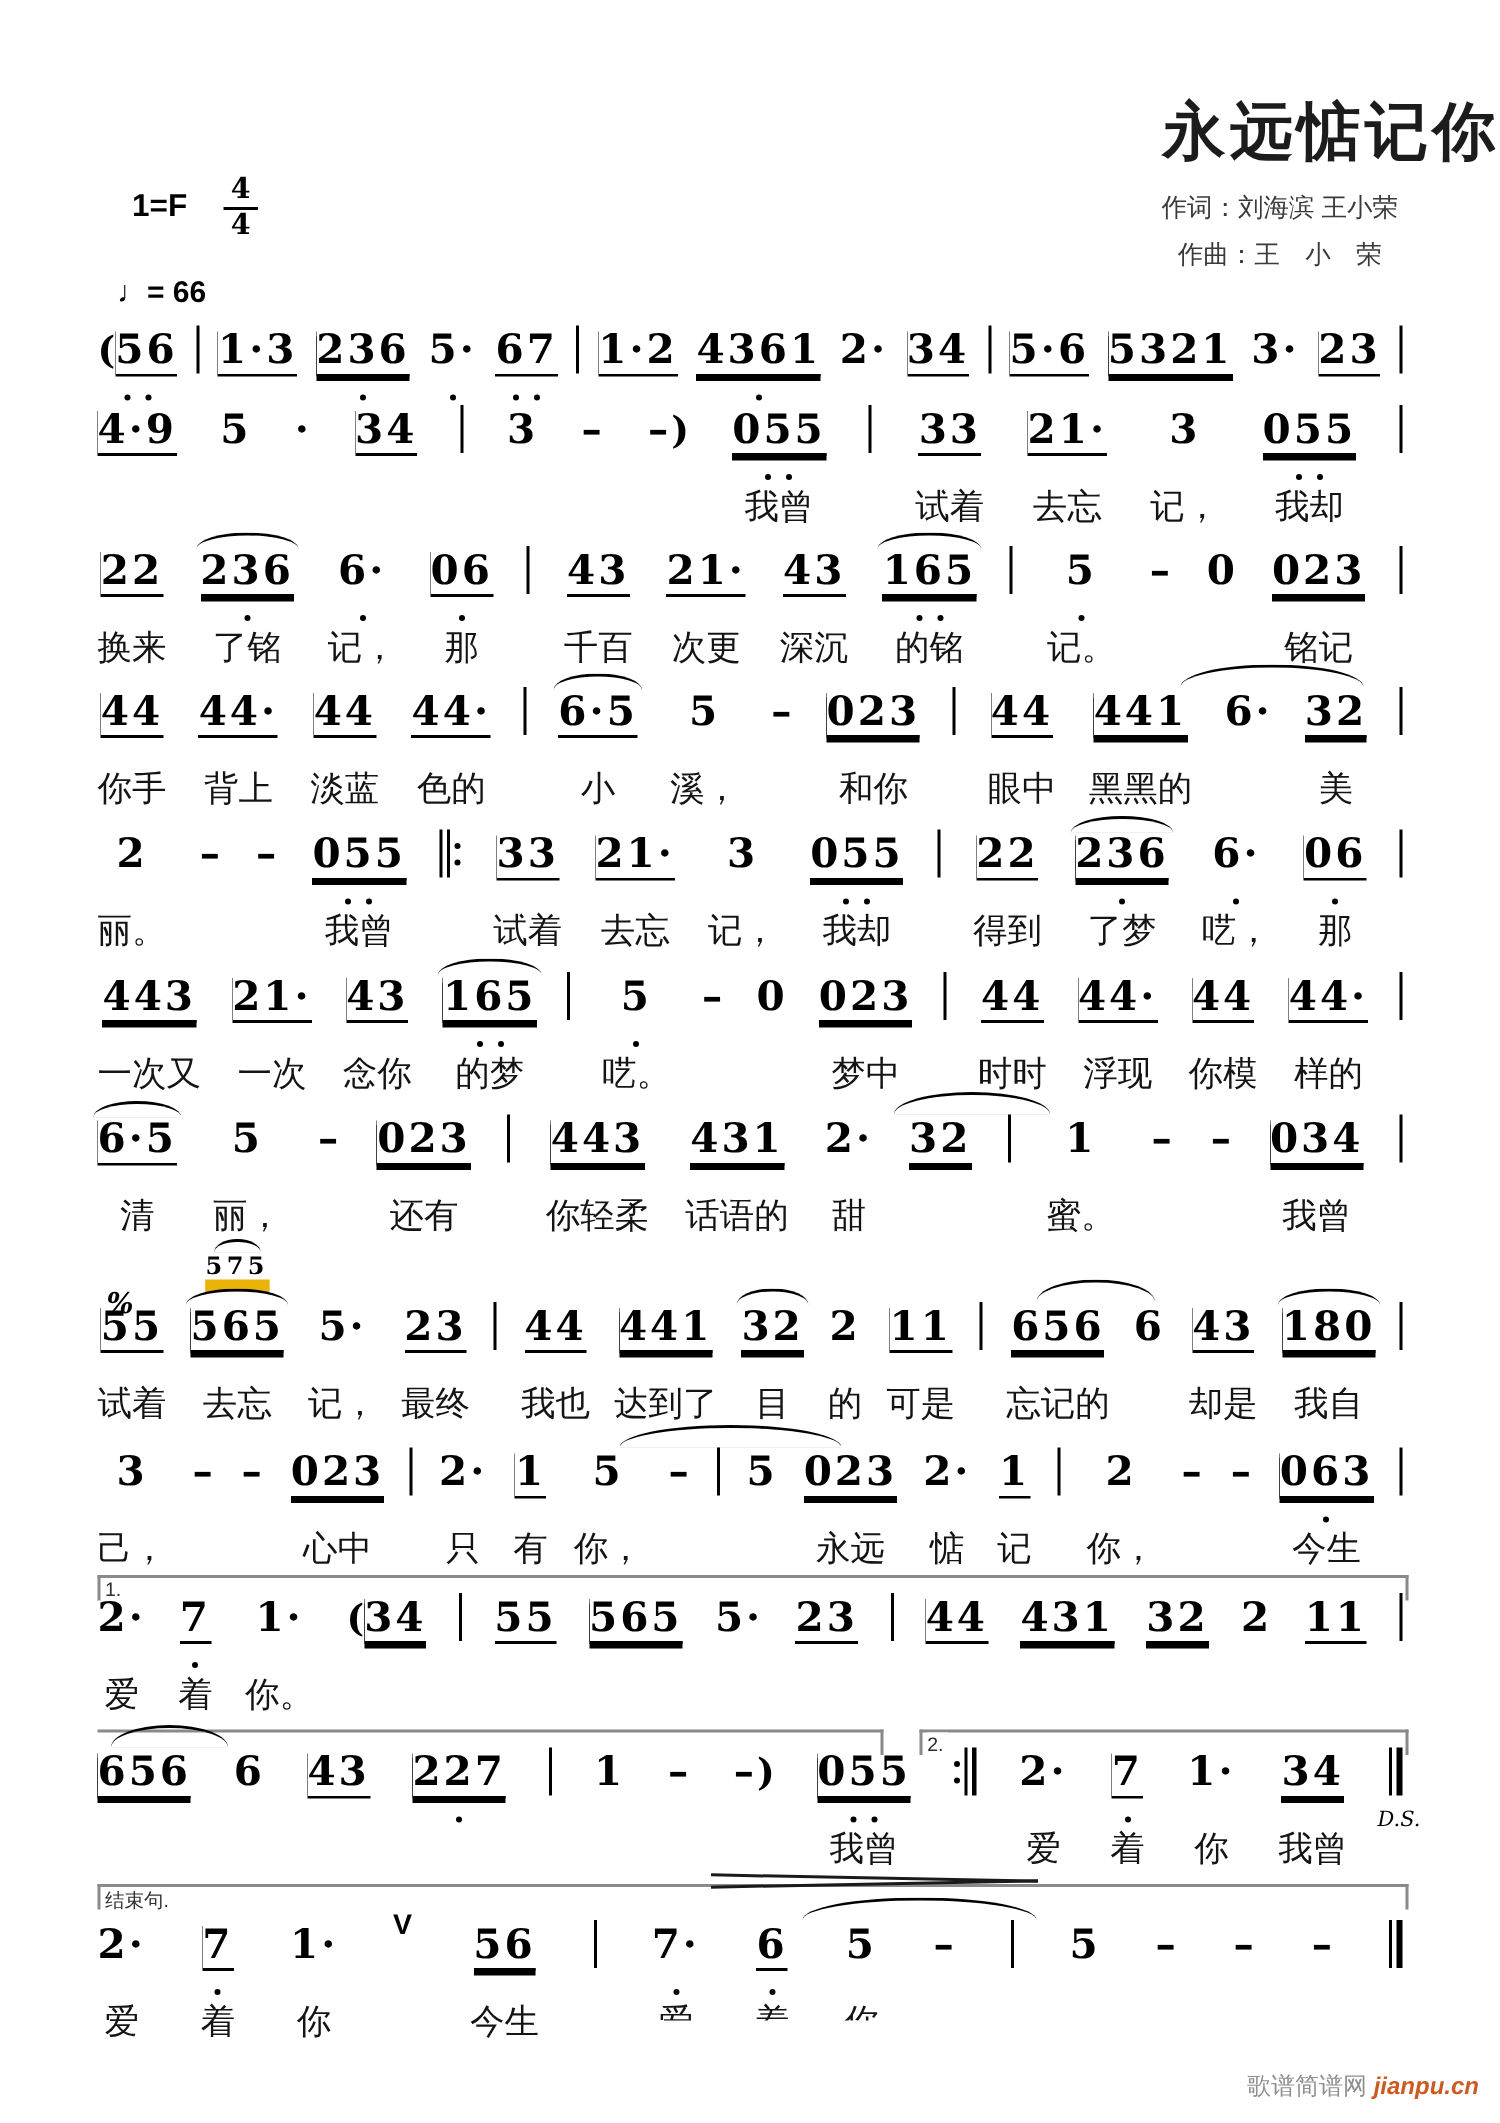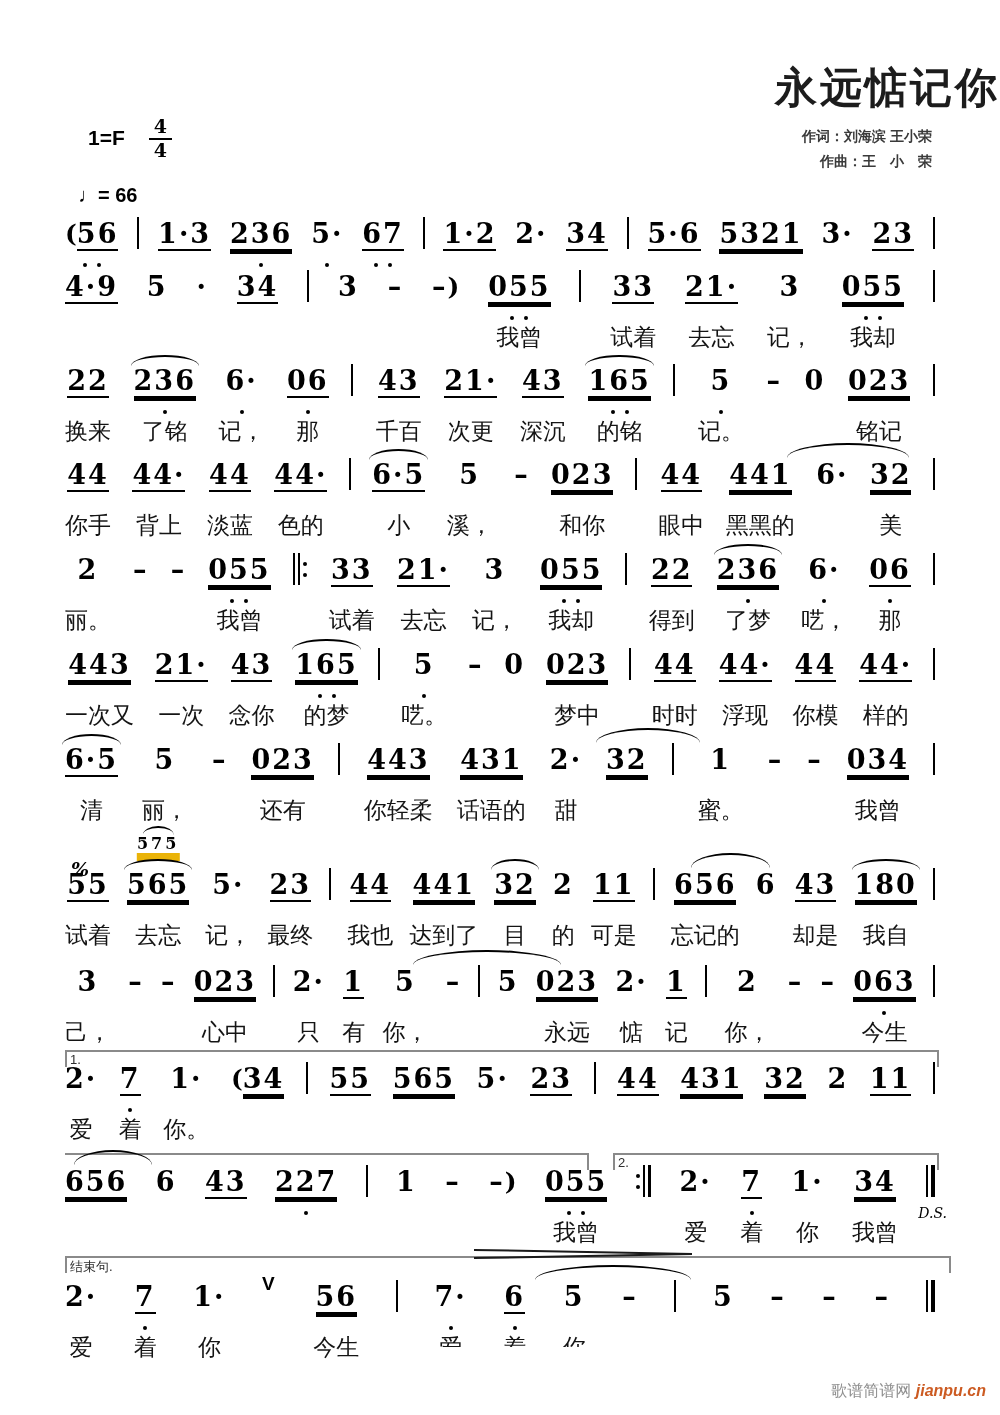--- a/index.html
+++ b/index.html
@@ -6,22 +6,22 @@
   body{width:1000px;height:1415px;background:#ffffff;position:relative;overflow:hidden;
        font-family:"Liberation Sans",sans-serif;color:#000;}
   .title{position:absolute;top:60px;left:0;width:100%;text-align:right;
          font-size:42px;font-weight:700;letter-spacing:3px;color:#1c1c1c;}
   .keytime{position:absolute;left:88px;top:116px;font-size:21px;font-weight:600;
            display:flex;align-items:center;gap:24px;}
   .frac{display:inline-flex;flex-direction:column;align-items:center;
         font-family:"DejaVu Serif",serif;font-weight:700;font-size:19px;line-height:1.08;}
   .frac .top{border-bottom:2px solid #000;padding:0 5px 1px;}
   .tempo{position:absolute;left:78px;top:184px;font-size:20px;font-weight:600;}
-  .credits{position:absolute;right:68px;top:124px;text-align:right;font-size:14px;
-           color:#3a3a3a;line-height:1.8;font-weight:bold;}
+  .credits{position:absolute;right:68px;top:124px;text-align:center;font-size:17px;
+           color:#3a3a3a;line-height:1.8;}
   #score{position:absolute;left:0;top:0;width:1000px;height:1415px;}
   .sys{position:absolute;left:65px;width:870px;}
   .noterow{display:flex;justify-content:space-between;align-items:flex-start;position:relative;}
   .tok{display:flex;flex-direction:column;align-items:center;}
   .notewrap{position:relative;height:34px;display:flex;align-items:flex-end;}
   .note{font-family:"DejaVu Serif",serif;font-weight:700;font-size:27px;line-height:30px;
         position:relative;white-space:nowrap;letter-spacing:2px;}
   .pre,.post{font-family:"DejaVu Serif",serif;font-weight:700;font-size:25px;line-height:30px;}
   .u1{box-shadow:0 2px 0 0 #000;}
   .u2{box-shadow:0 2px 0 0 #000,0 5px 0 0 #000;}
@@ -151,20 +151,29 @@
         </div>
         <div class="tok">
           <div class="notewrap">
             <span class="note u1">1·2</span>
           </div>
           <div class="dotsrow"></div>
           <div class="lyrrow"></div>
         </div>
         <div class="tok">
           <div class="notewrap">
+            <span class="note u2">4361</span>
+          </div>
+          <div class="dotsrow">
+            <div class="odot"></div>
+          </div>
+          <div class="lyrrow"></div>
+        </div>
+        <div class="tok">
+          <div class="notewrap">
             <span class="note">2·</span>
           </div>
           <div class="dotsrow"></div>
           <div class="lyrrow"></div>
         </div>
         <div class="tok">
           <div class="notewrap">
             <span class="note u1">34</span>
           </div>
           <div class="dotsrow"></div>
@@ -1487,21 +1496,21 @@
               <div class="bline"></div>
               <div class="bline thick"></div>
             </div>
           </div>
           <div class="dotsrow"></div>
           <div class="lyrrow"></div>
         </div>
       </div>
     </div>
     <div class="sys" style="top: 1278px;">
-      <div class="volta cl cr" style="left: 0%; width: 100%; top: -22px; padding-left: 12px;">
+      <div class="volta cl cr" style="left: 0%; width: 100%; top: -22px;">
         <span>结束句.</span>
       </div>
       <div class="noterow">
         <div class="arc" style="left: 54%; width: 18%;"></div>
         <div class="hairpin" style="left: 47%; width: 25%;">
           <div class="hp1"></div>
           <div class="hp2"></div>
         </div>
         <div class="tok">
           <div class="notewrap">

